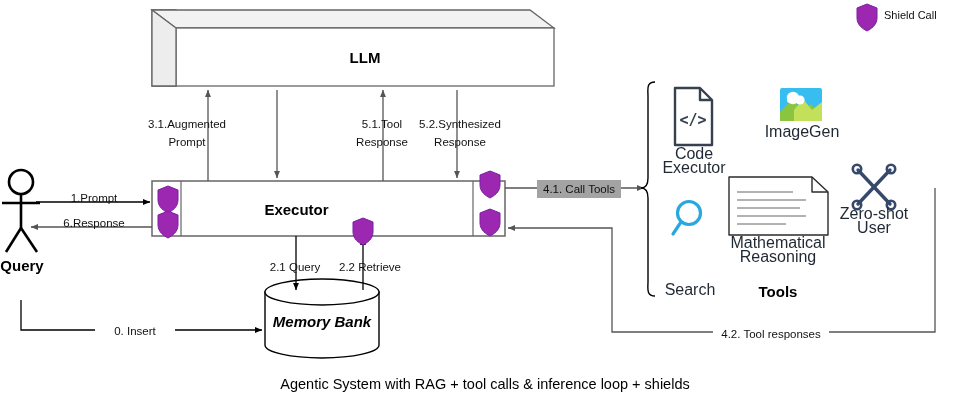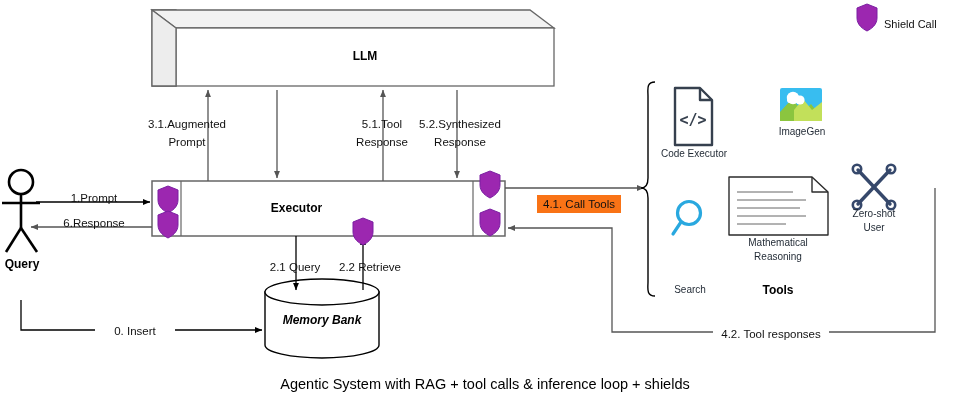--- a/index.html
+++ b/index.html
@@ -2,23 +2,23 @@
 <html><head>
 <meta charset="utf-8">
 <style>
   html,body{margin:0;padding:0;background:#ffffff;}
   body{width:970px;height:411px;position:relative;overflow:hidden;
        font-family:"Liberation Sans","DejaVu Sans",sans-serif;color:#000;}
   #stage{position:absolute;left:0;top:0;width:970px;height:411px;}
   svg{position:absolute;left:0;top:0;width:970px;height:411px;overflow:visible;}
   .lbl{position:absolute;font-size:11.5px;line-height:18px;color:#111;
        text-align:center;white-space:pre-line;}
-  .nodetxt{position:absolute;font-size:12px;font-weight:bold;color:#000;
+  .nodetxt{position:absolute;font-size:15px;font-weight:bold;color:#000;
            text-align:center;}
-  .tooltxt{position:absolute;font-size:10px;line-height:13.5px;color:#1f2833;
+  .tooltxt{position:absolute;font-size:16px;line-height:13.5px;color:#1f2833;
            text-align:center;white-space:pre-line;}
   .legtxt{position:absolute;font-size:11px;color:#111;}
   .captxt{position:absolute;font-size:14.5px;color:#000;text-align:center;width:970px;}
 </style>
 </head>
 <body>
 
 <div id="stage">
 
   <svg viewBox="0 0 970 411">
@@ -152,28 +152,28 @@
   <div class="lbl" style="left:342px;top:115px;width:80px;">5.1.Tool
 Response</div>
   <div class="lbl" style="left:412px;top:115px;width:96px;">5.2.Synthesized
 Response</div>
 
   <div class="lbl" style="left:52px;top:189px;width:84px;">1.Prompt</div>
   <div class="lbl" style="left:48px;top:214px;width:92px;">6.Response</div>
   <div class="lbl" style="left:256px;top:258px;width:78px;">2.1 Query</div>
   <div class="lbl" style="left:330px;top:258px;width:80px;">2.2 Retrieve</div>
   <div class="lbl" style="left:95px;top:322px;width:80px;background:#fff;">0. Insert</div>
-  <div class="lbl" style="left:537px;top:195px;width:84px;background:#f97316;">4.1. Call Tools</div>
+  <div class="lbl" style="left:537px;top:180px;width:84px;background:#a3a3a3;">4.1. Call Tools</div>
   <div class="lbl" style="left:713px;top:325px;width:116px;background:#fff;">4.2. Tool responses</div>
 
   <div class="tooltxt" style="left:645px;top:147px;width:98px;">Code Executor</div>
   <div class="tooltxt" style="left:763px;top:125px;width:78px;">ImageGen</div>
   <div class="tooltxt" style="left:660px;top:257px;width:60px;margin-top:26px;">Search</div>
   <div class="tooltxt" style="left:723px;top:236px;width:110px;">Mathematical
 Reasoning</div>
   <div class="tooltxt" style="left:838px;top:207px;width:72px;">Zero-shot
 User</div>
 
-  <div class="legtxt" style="left:884px;top:9px;margin-top:9px;">Shield Call</div>
+  <div class="legtxt" style="left:884px;top:9px;">Shield Call</div>
 
   <div class="captxt" style="left:0px;top:376px;">Agentic System with RAG + tool calls &amp; inference loop + shields</div>
 
 </div>
 
 </body></html>

